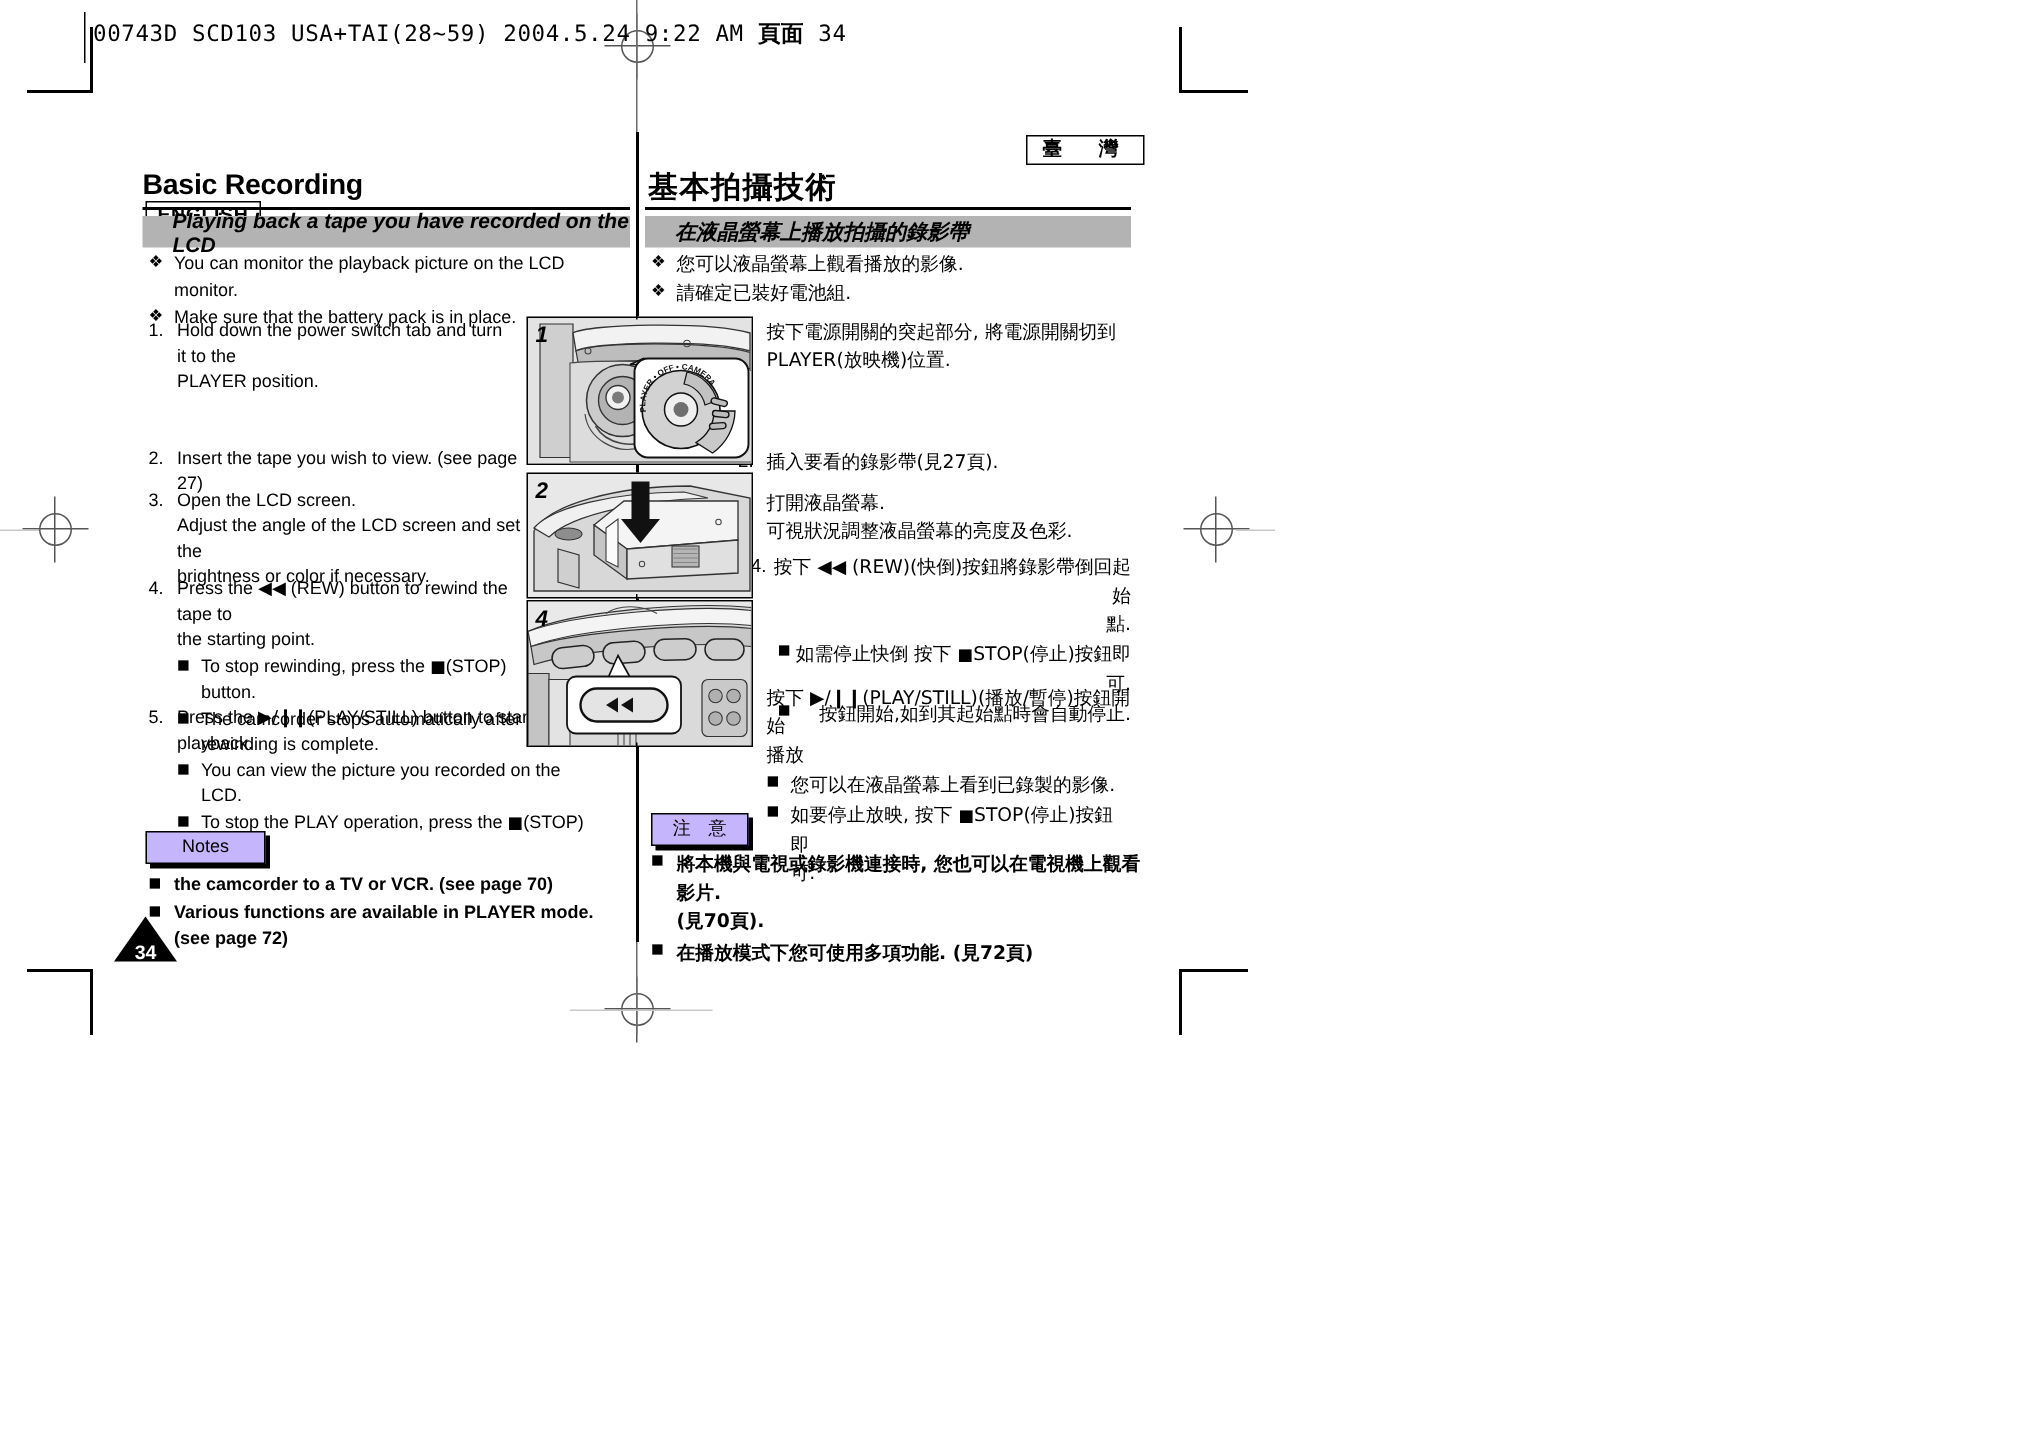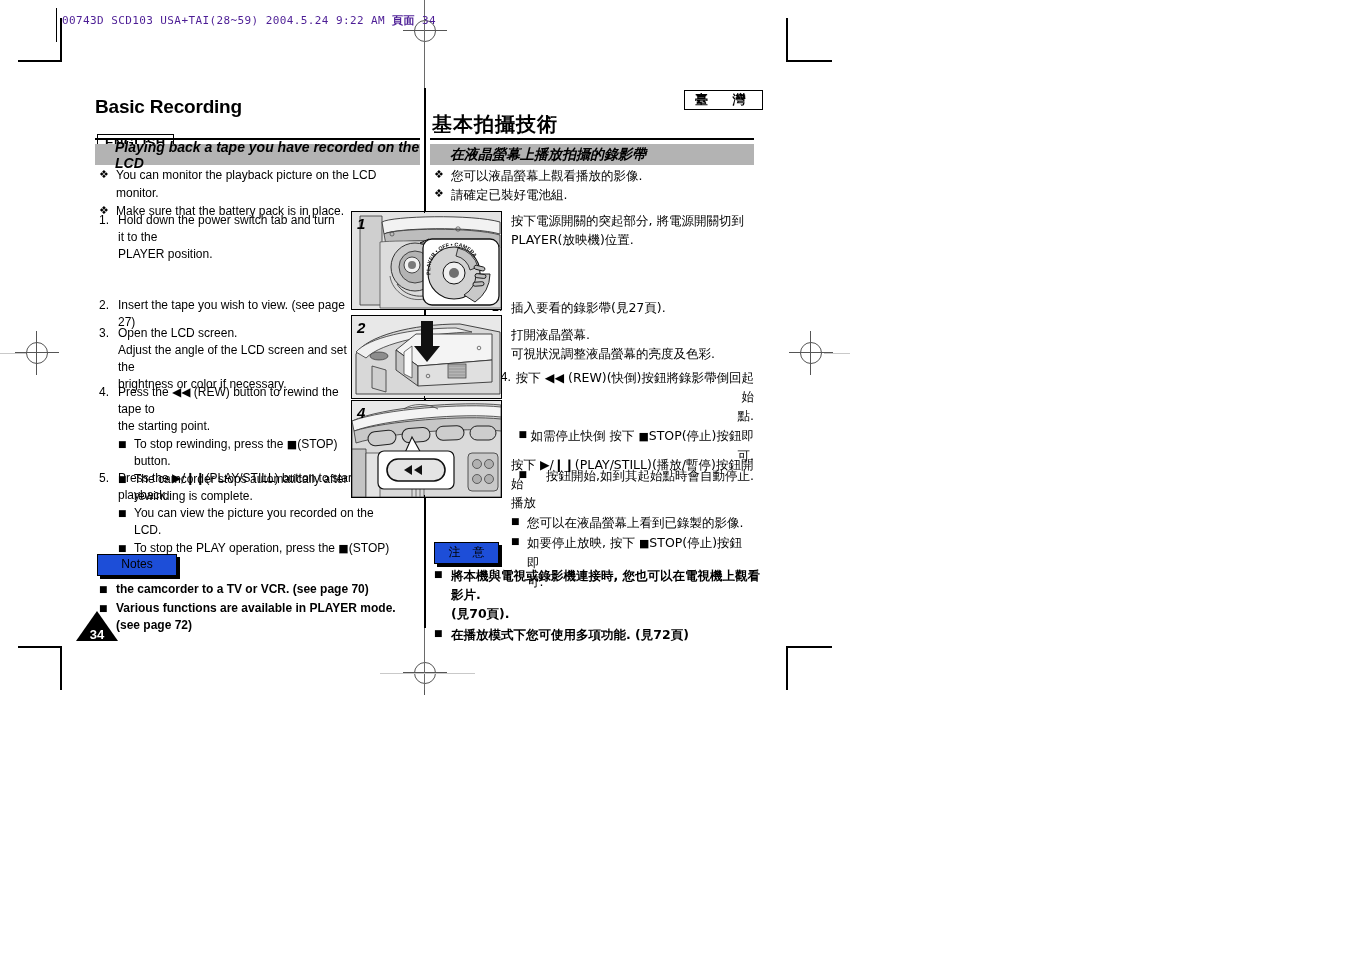--- a/index.html
+++ b/index.html
@@ -42,24 +42,24 @@
   }
   .fold-h {
     position: absolute; height: 1px; background: #c9c9c9;
   }
 
   
   .slug {
     position: absolute;
     left: 62px; top: 13px;
     font-family: "DejaVu Sans Mono", monospace;
-    font-size: 11px;
+    font-size: 15px;
     letter-spacing: 0.4px;
     white-space: nowrap;
-    color: #4c1d95;
+    color: #000000;
   }
   .slug .cjk { font-family: "DejaVu Sans", sans-serif; font-weight: bold; }
   .slug-rule {
     position: absolute; left: 56px; top: 8px; width: 1px; height: 34px;
     background: #000;
   }
 
   
   .page { position: absolute; left: 0; top: 0; width: 1348px; height: 954px; }
 
@@ -85,21 +85,21 @@
     letter-spacing: 10px;
     padding: 2px 6px 3px 10px;
   }
 
   .chapter-title {
     position: absolute;
     font-size: 19px;
     font-weight: bold;
     letter-spacing: -0.2px;
   }
-  .chapter-title.en { left: 95px; top: 96px; }
+  .chapter-title.en { left: 95px; top: 113px; }
   .chapter-title.tw {
     left: 432px; top: 111px;
     font-family: "DejaVu Sans", sans-serif;
     font-size: 20px;
     letter-spacing: 1px;
   }
 
   .title-rule {
     position: absolute; height: 2px; background: #000;
   }
@@ -171,21 +171,21 @@
   .sub .st { flex: 1; }
 
   .gly { font-family: "DejaVu Sans", sans-serif; }
   .gly-stop { font-size: 11px; }
 
   
   .notes-tab {
     position: absolute;
     width: 78px; height: 20px;
     border: 1.5px solid #000;
-    background: #1d4ed8;
+    background: #c4b5fd;
     font-size: 12px;
     text-align: center;
     line-height: 19px;
     box-shadow: 3px 3px 0 0 #000;
   }
   .notes-tab.tw {
     font-family: "DejaVu Sans", sans-serif;
     letter-spacing: 4px;
     text-indent: 4px;
     width: 63px;

